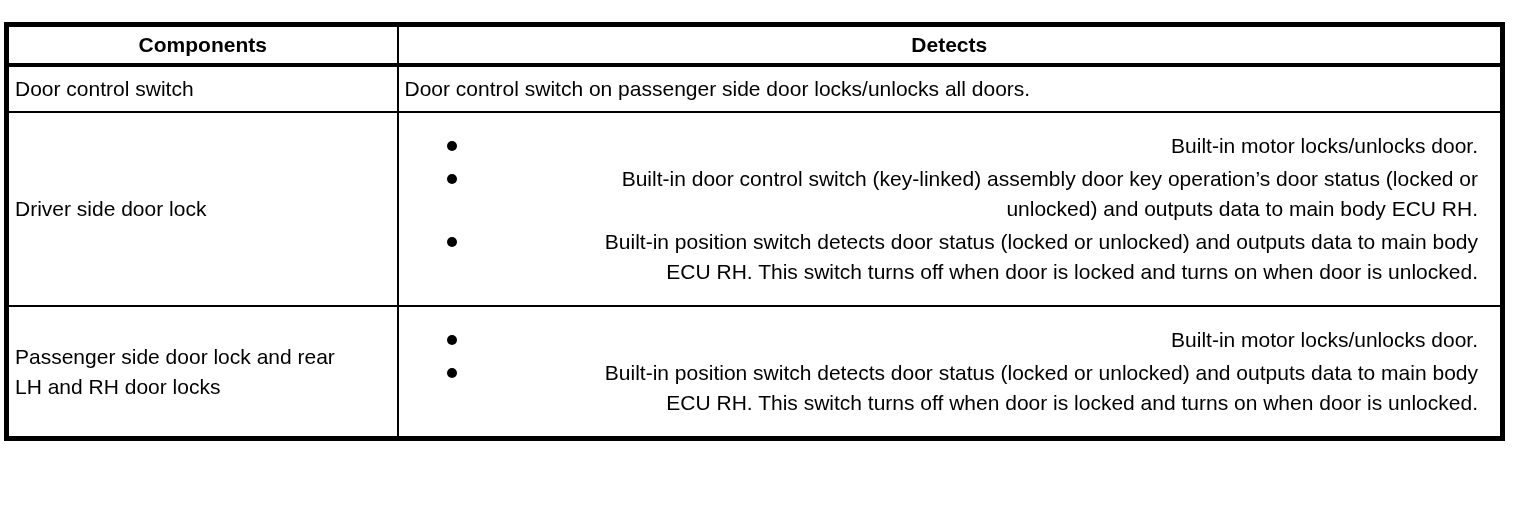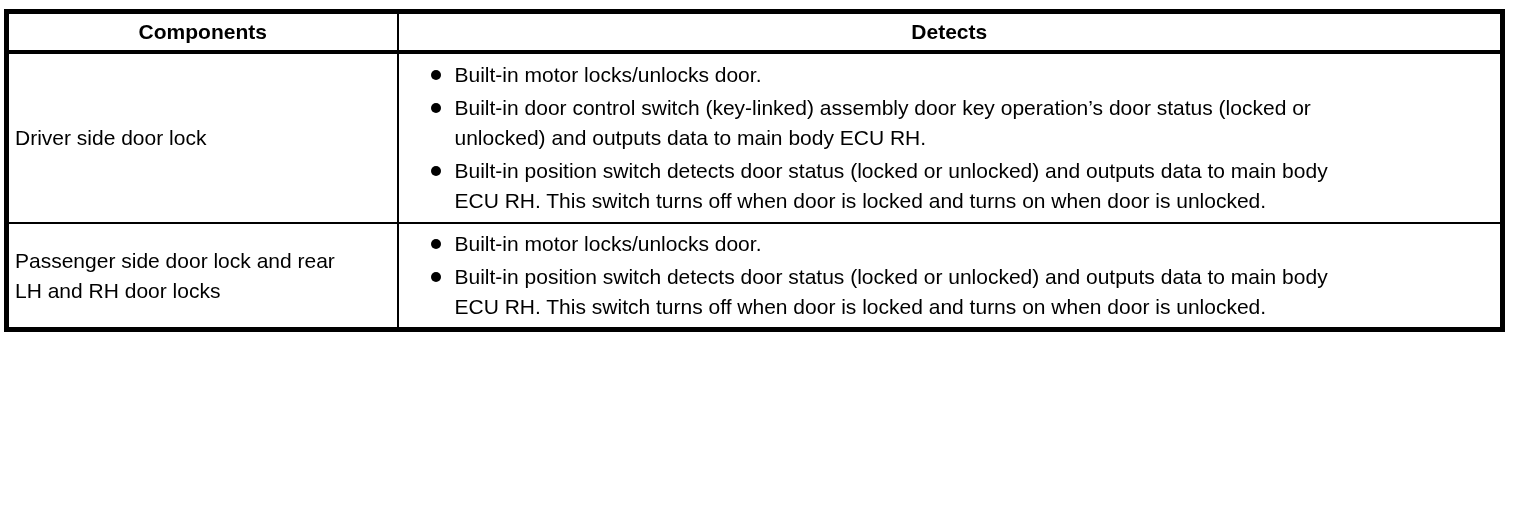--- a/index.html
+++ b/index.html
@@ -10,21 +10,21 @@
   .page {
     position: relative;
     width: 1520px;
     height: 516px;
     background: #ffffff;
     overflow: hidden;
   }
   table.spec-table {
     position: absolute;
     left: 4px;
-    top: 9px;
+    top: 22px;
     width: 1501px;
     border-collapse: collapse;
     table-layout: fixed;
     border: 5px solid #000000;
   }
   col.col-components { width: 391px; }
   th, td {
     border: 2px solid #000000;
     font-family: "Liberation Sans", sans-serif;
     color: #000000;
@@ -45,22 +45,23 @@
     white-space: pre-line; 
   }
   td.has-bullets { white-space: normal; }
   tr.row-1 td { height: 60px; }
   tr.row-2 td { height: 40px; }
   tr.row-3 td { height: 58px; }
   tr.row-4 td { height: 164px; }
   tr.row-5 td { height: 98px; }
   ul.bullets {
     list-style: none;
-    margin: 0;
+    margin: 16px;
     padding: 0;
+    text-align: right;
   }
   li.bullet-item {
     position: relative;
     padding-left: 50px;
     margin: 3px 0;
   }
   span.bullet {
     position: absolute;
     left: 26px;
     top: 10px;
@@ -83,20 +84,24 @@
       <col class="col-components">
       <col class="col-function">
     </colgroup>
     <thead>
       <tr class="header-row">
         <th class="header-cell">Components</th>
         <th class="header-cell">Detects</th>
       </tr>
     </thead>
     <tbody>
+      <tr class="row-2">
+        <td class="cell comp">Door control switch</td>
+        <td class="cell func">Door control switch on passenger side door locks/unlocks all doors.</td>
+      </tr>
       <tr class="row-4">
         <td class="cell comp">Driver side door lock</td>
         <td class="cell func has-bullets">
           <ul class="bullets">
             <li class="bullet-item">
               <span class="bullet"></span>
               <span class="bullet-text">Built-in motor locks/unlocks door.</span>
             </li>
             <li class="bullet-item">
               <span class="bullet"></span>

